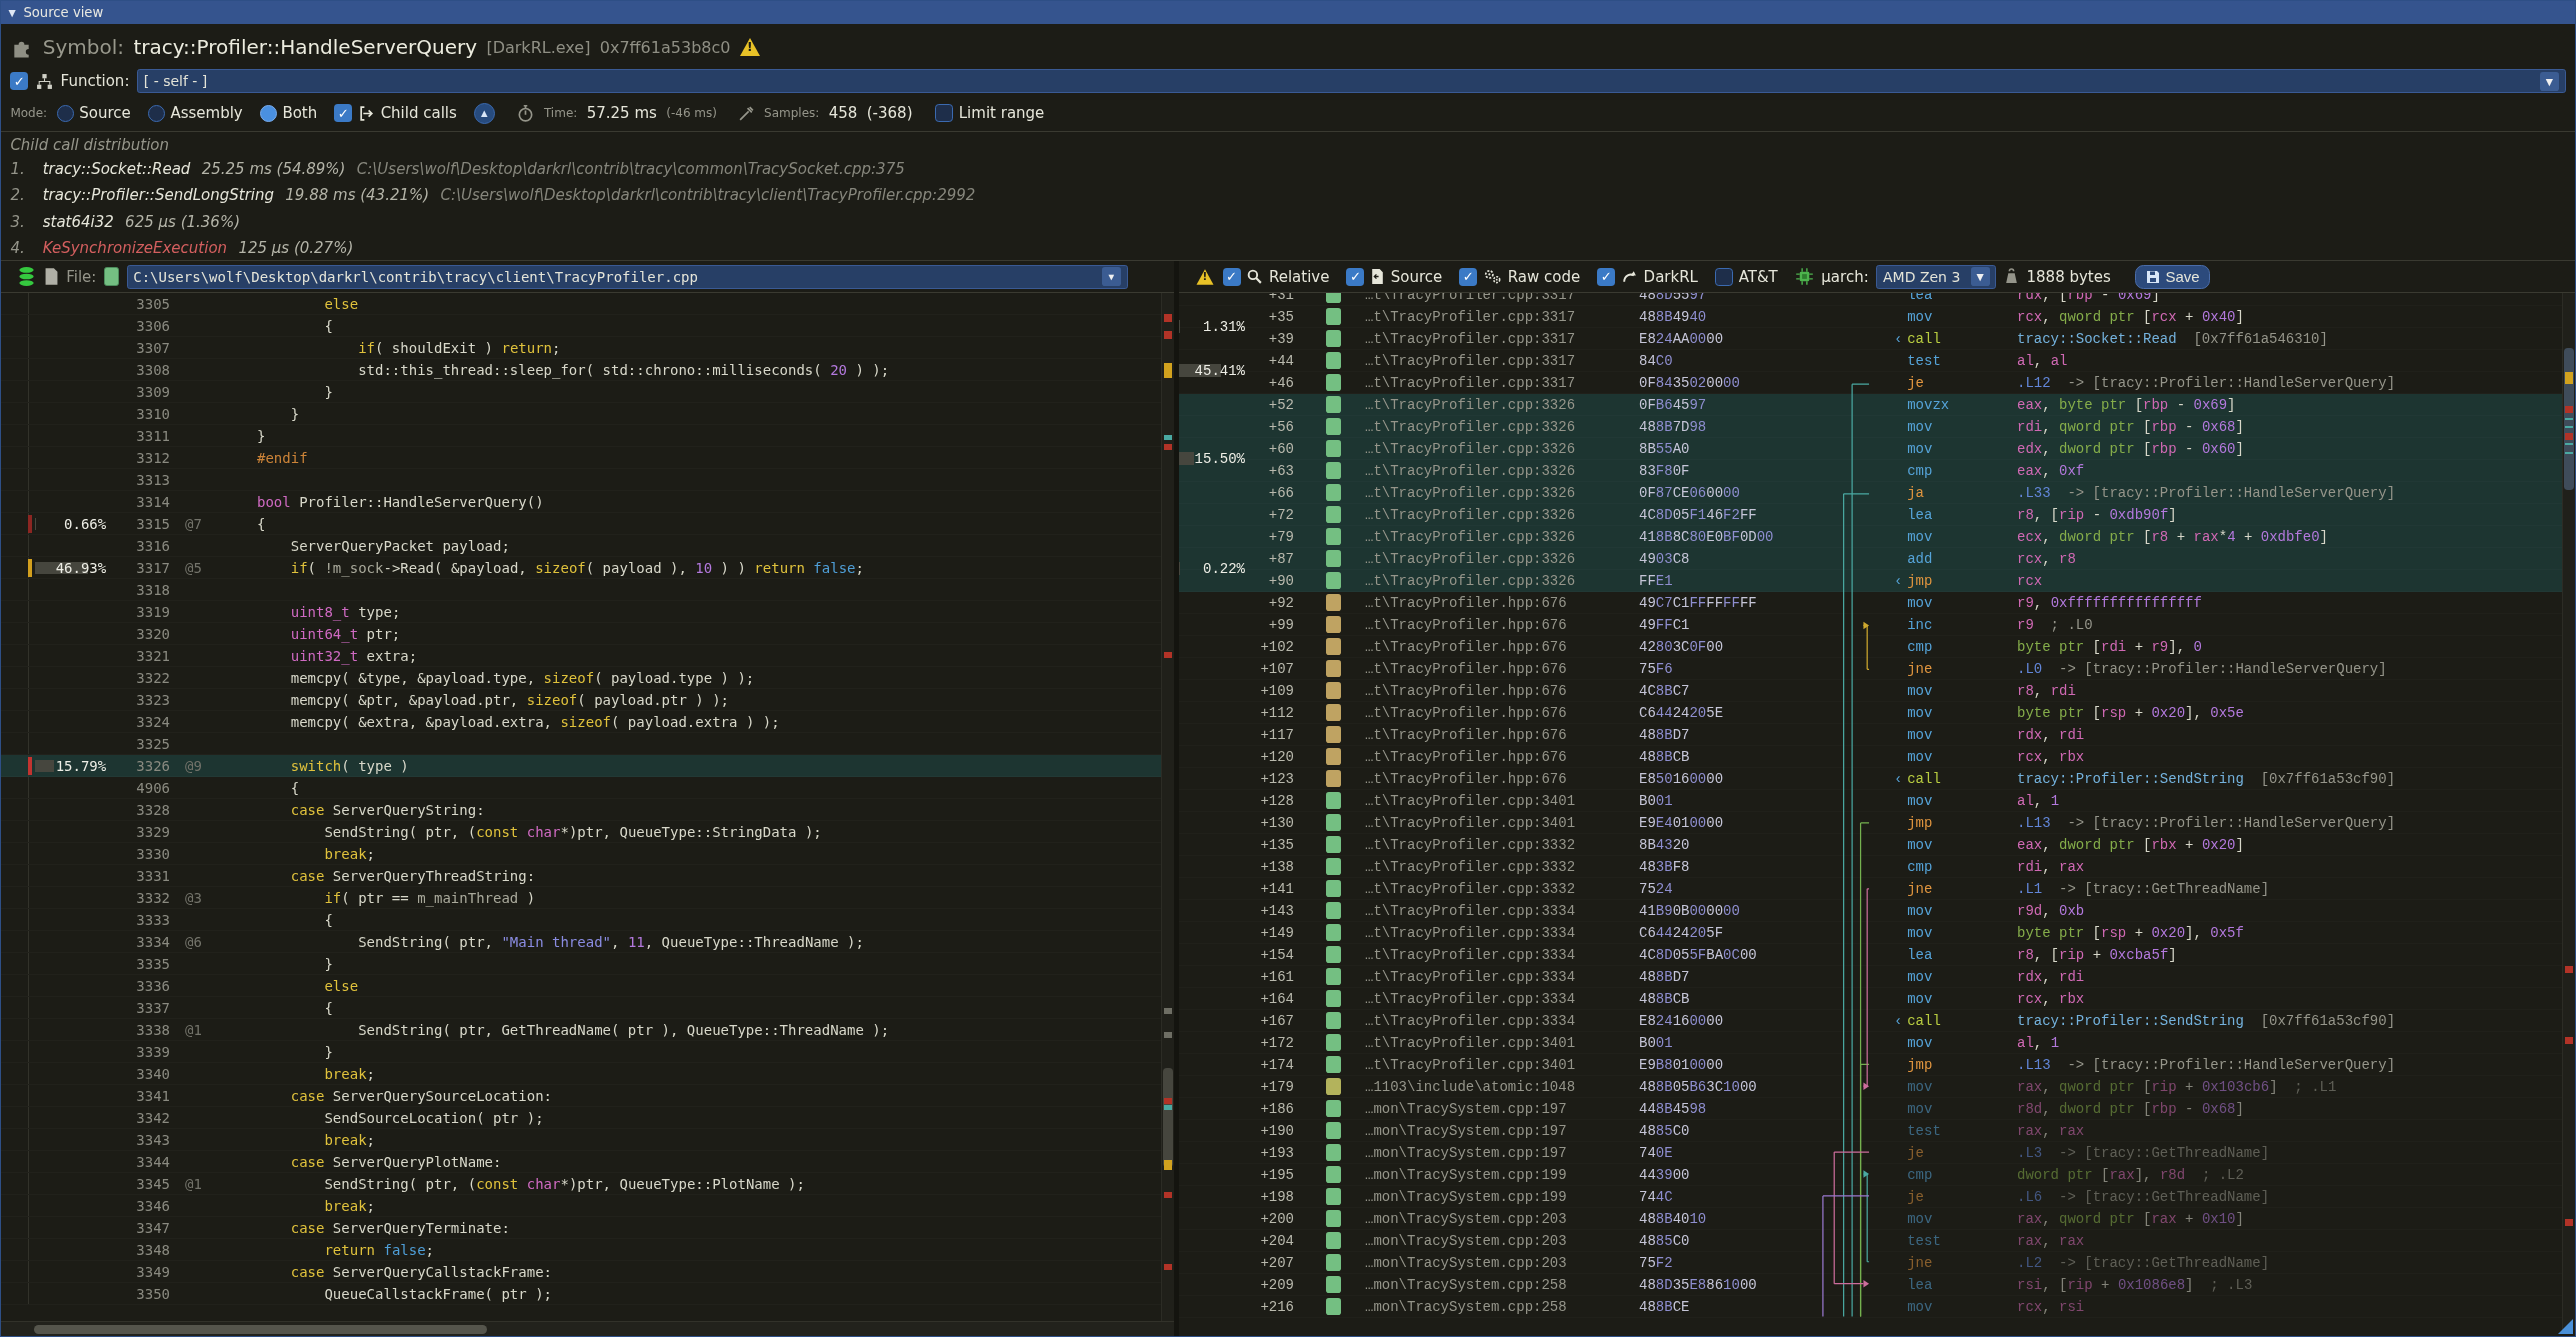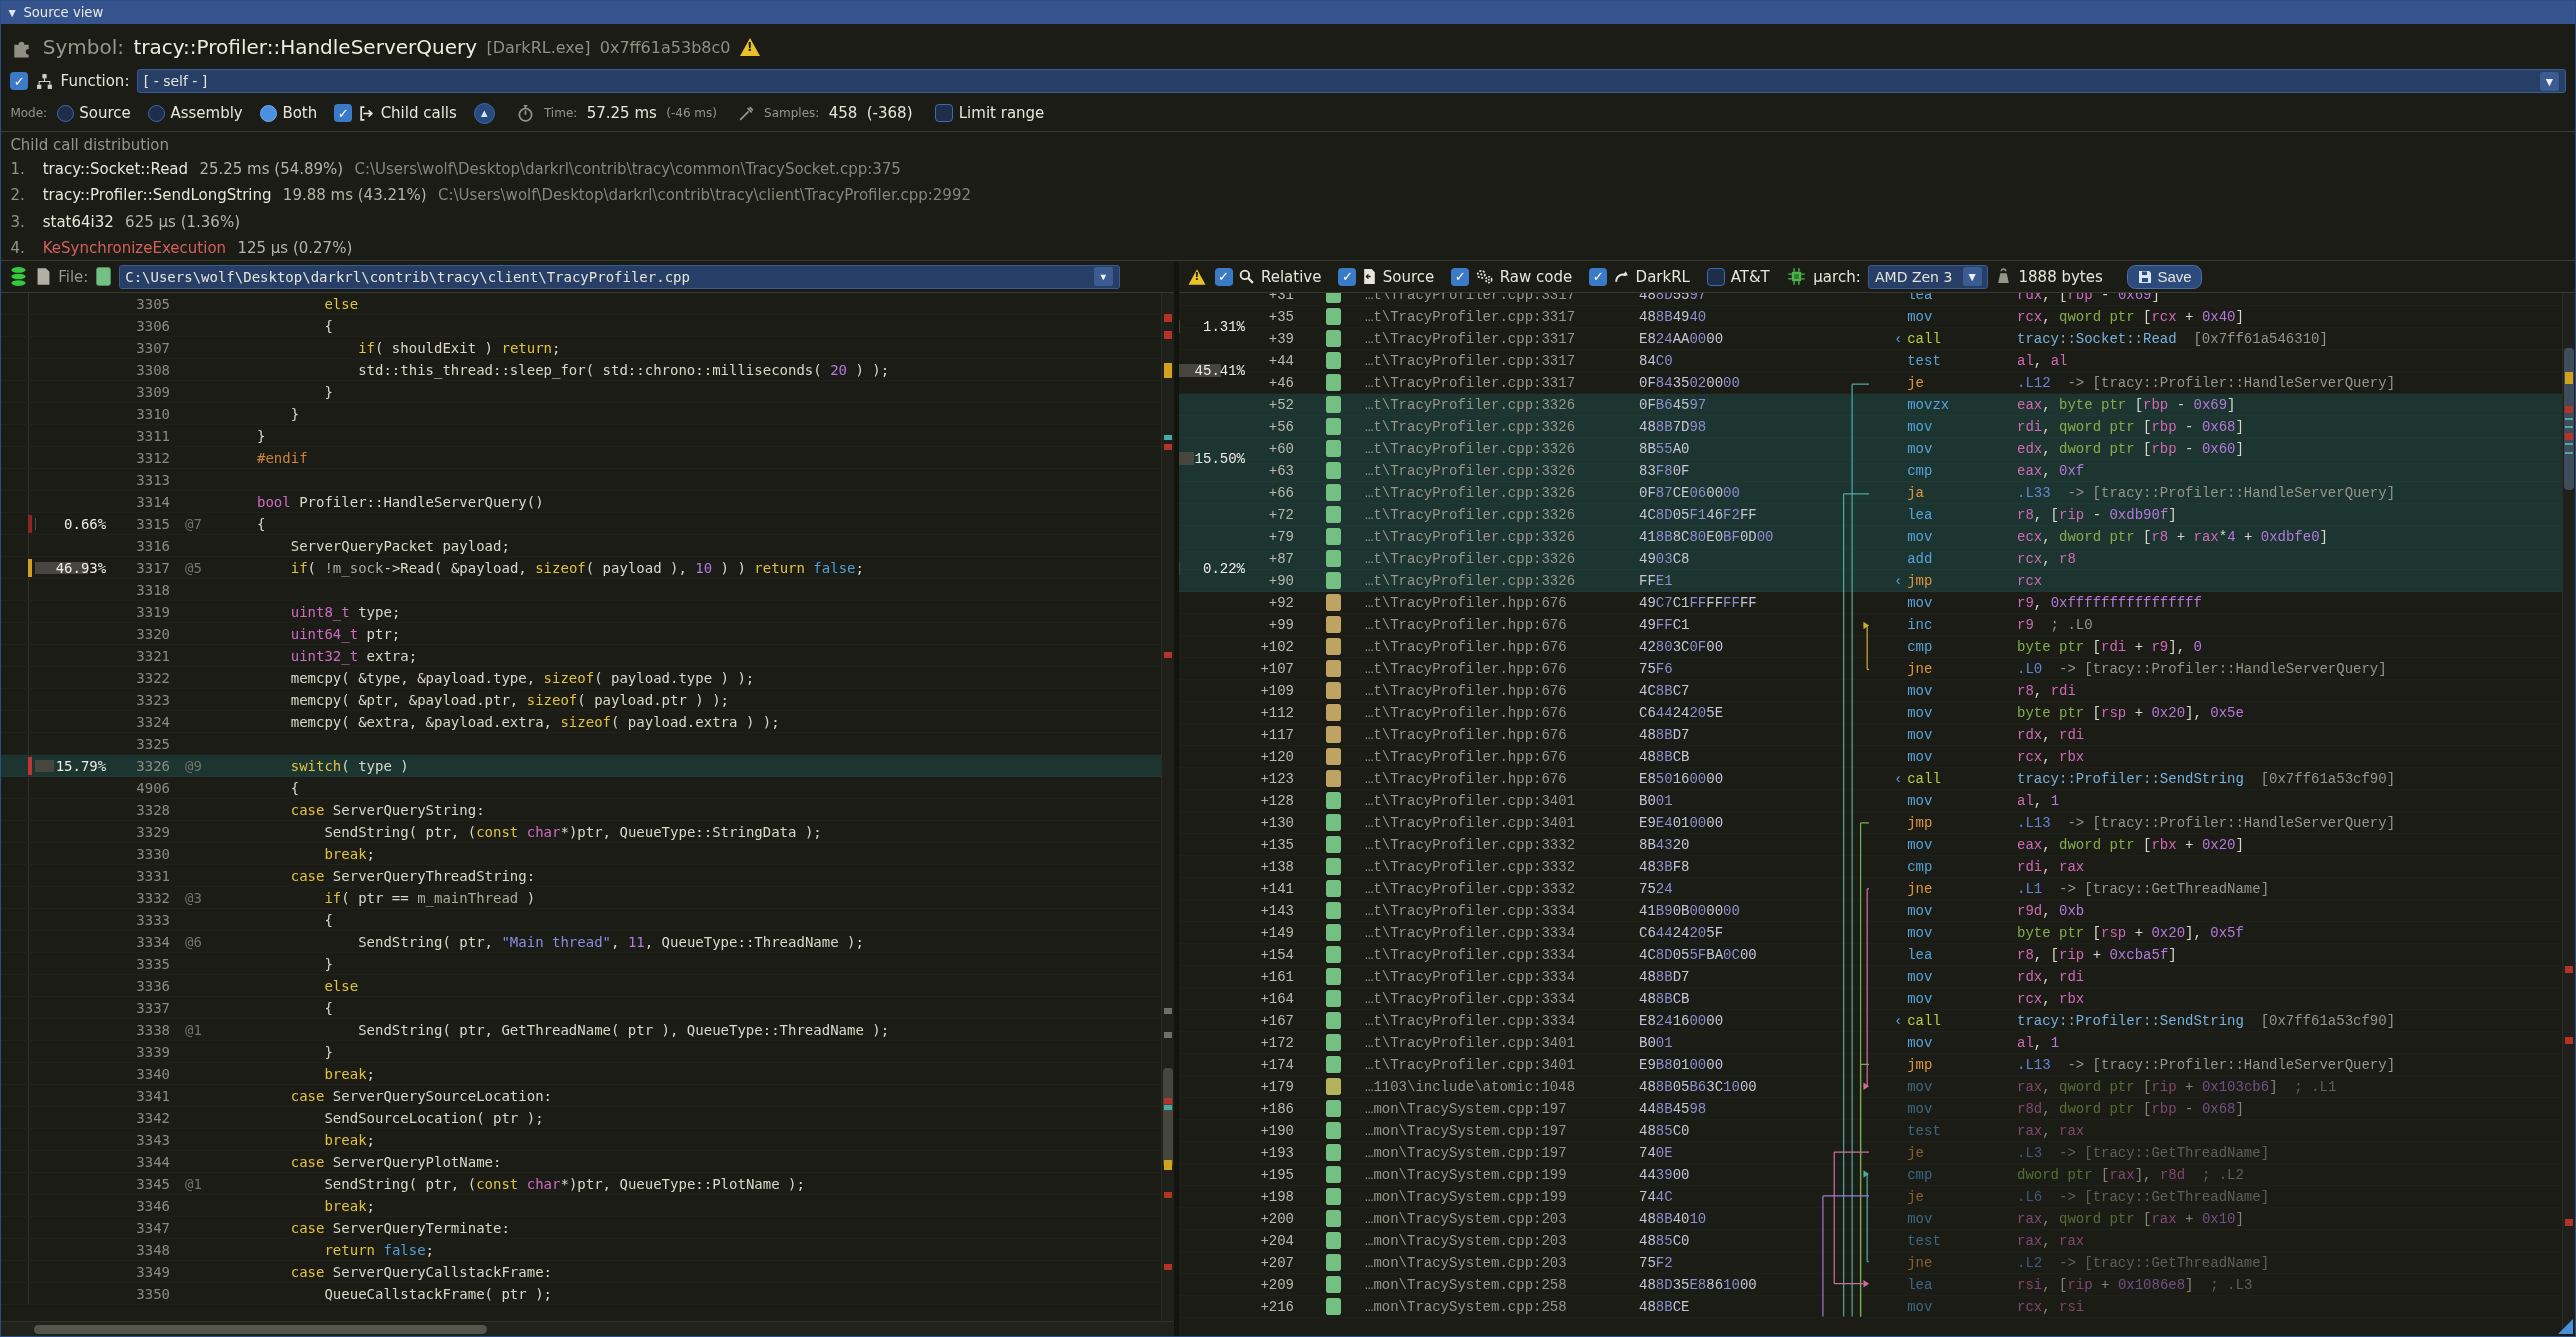--- a/index.html
+++ b/index.html
@@ -21,32 +21,32 @@
   .gray { color:#95958a; font-size:12px; }
   .white { color:#e6e6da; font-size:15px; }
   .cb { width:18px; height:18px; border-radius:3.8px; display:flex; align-items:center; justify-content:center; flex:0 0 auto; }
   .cb.on { background:#3b7ac6; color:#fff; font-size:13.2px; }
   .cb.off { background:#1e2e4a; border:0.9px solid #3b6ab0; }
   .radio { width:17px; height:17px; border-radius:50%; flex:0 0 auto; }
   .radio.on { background:#4a90e0; border:1.9px solid #79aceb; }
   .radio.off { background:#1e2e4a; border:1.9px solid #3b6ab0; }
   .mode-item { display:flex; align-items:center; gap:5.7px; margin-right:7.6px; }
   .roundbtn { width:21px; height:21px; border-radius:50%; background:#274b7e; border:0.9px solid #3b6ab0; color:#d8e6f8; font-size:8.5px; display:flex; align-items:center; justify-content:center; }
-  .childcalls { height:129px; overflow:hidden; padding:3.8px 9.4px 0 9.4px; border-bottom:0.9px solid #3a3a31; }
+  .childcalls { height:129px; overflow:hidden; padding:3.8px 9.4px 0 9.4px; border-bottom:0.9px solid #3a3a31;font-style:italic; }
   .cc-header { color:#95958a; font-size:15px; margin-bottom:5.7px; }
   .cc-row { display:flex; align-items:baseline; gap:11.3px; height:26.4px; font-size:15px; }
   .cc-num { color:#95958a; width:21px; }
   .cc-name { color:#e6e6da; }
   .cc-name.red { color:#d45f5f; }
   .cc-time { color:#b4b4a8; }
   .cc-path { color:#86867c; }
   .main { flex:1; display:flex; min-height:0; position:relative; }
   .left-pane { width:1178px; position:relative; display:flex; flex-direction:column; border-right:5.7px solid #14140f; }
   .right-pane { flex:1; position:relative; display:flex; flex-direction:column; }
-  .file-bar,.asm-toolbar { height:32px; flex:0 0 auto; display:flex; align-items:center; gap:7.6px; padding:0 8px; border-bottom:0.9px solid #3a3a31; }
+  .file-bar,.asm-toolbar { height:32px; flex:0 0 auto; display:flex; align-items:center; gap:7.6px; padding:0 16px; border-bottom:0.9px solid #3a3a31; }
   .file-label { color:#95958a; font-size:15px; }
   .swatch { width:15px; height:19px; background:#74bf82; border:0.9px solid #4c8c5c; border-radius:2.8px; }
   .file-combo { width:1001px; font-family:"DejaVu Sans Mono",monospace; font-size:14px; }
   .tb-item { display:flex; align-items:center; gap:5.7px; margin-right:9.4px; }
   .tb-label { color:#e6e6da; font-size:15px; }
   .uarch-combo { width:120px; }
   .save-btn { display:flex; align-items:center; gap:5.7px; background:#2c4a7c; border:0.9px solid #4a6ca8; border-radius:8.5px; color:#e6e6da; font-size:15px; padding:2.8px 9.4px; }
   .warn { width:0; height:0; border-left:10.4px solid transparent; border-right:10.4px solid transparent; border-bottom:18px solid #e8c227; position:relative; }
   .warn:after { content:"!"; position:absolute; left:-2.8px; top:1.9px; color:#1c1c16; font-size:12.3px; font-weight:bold; }
   

